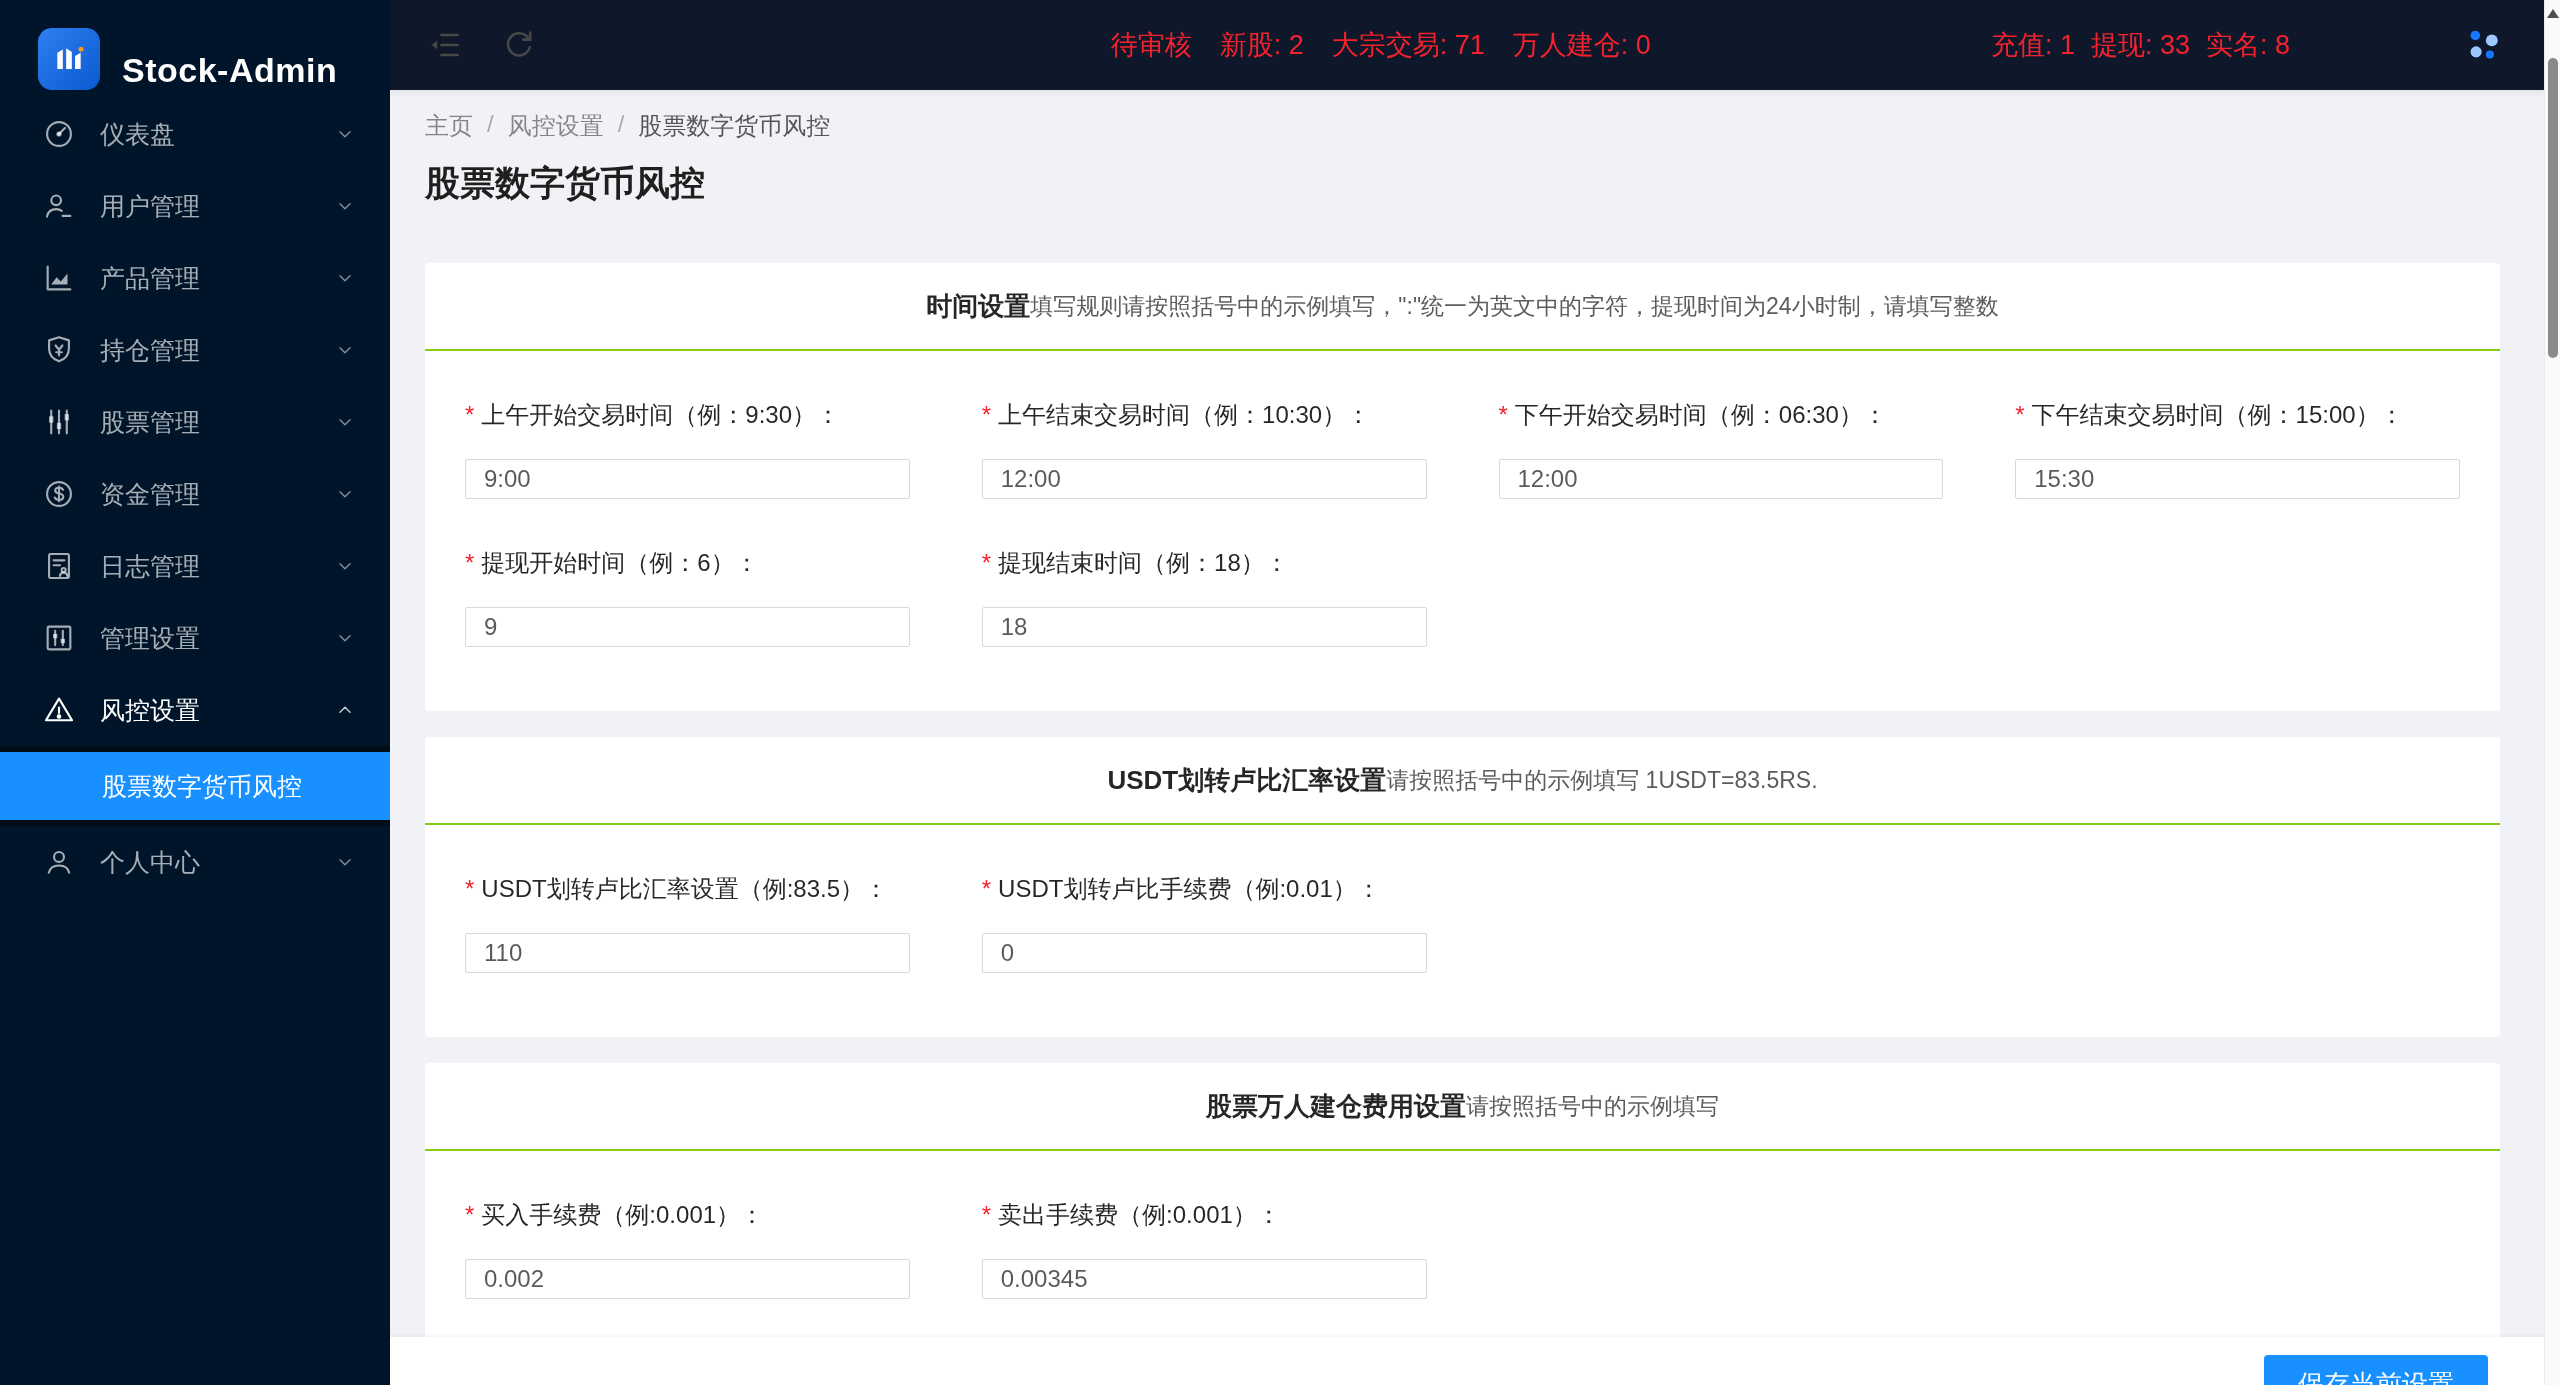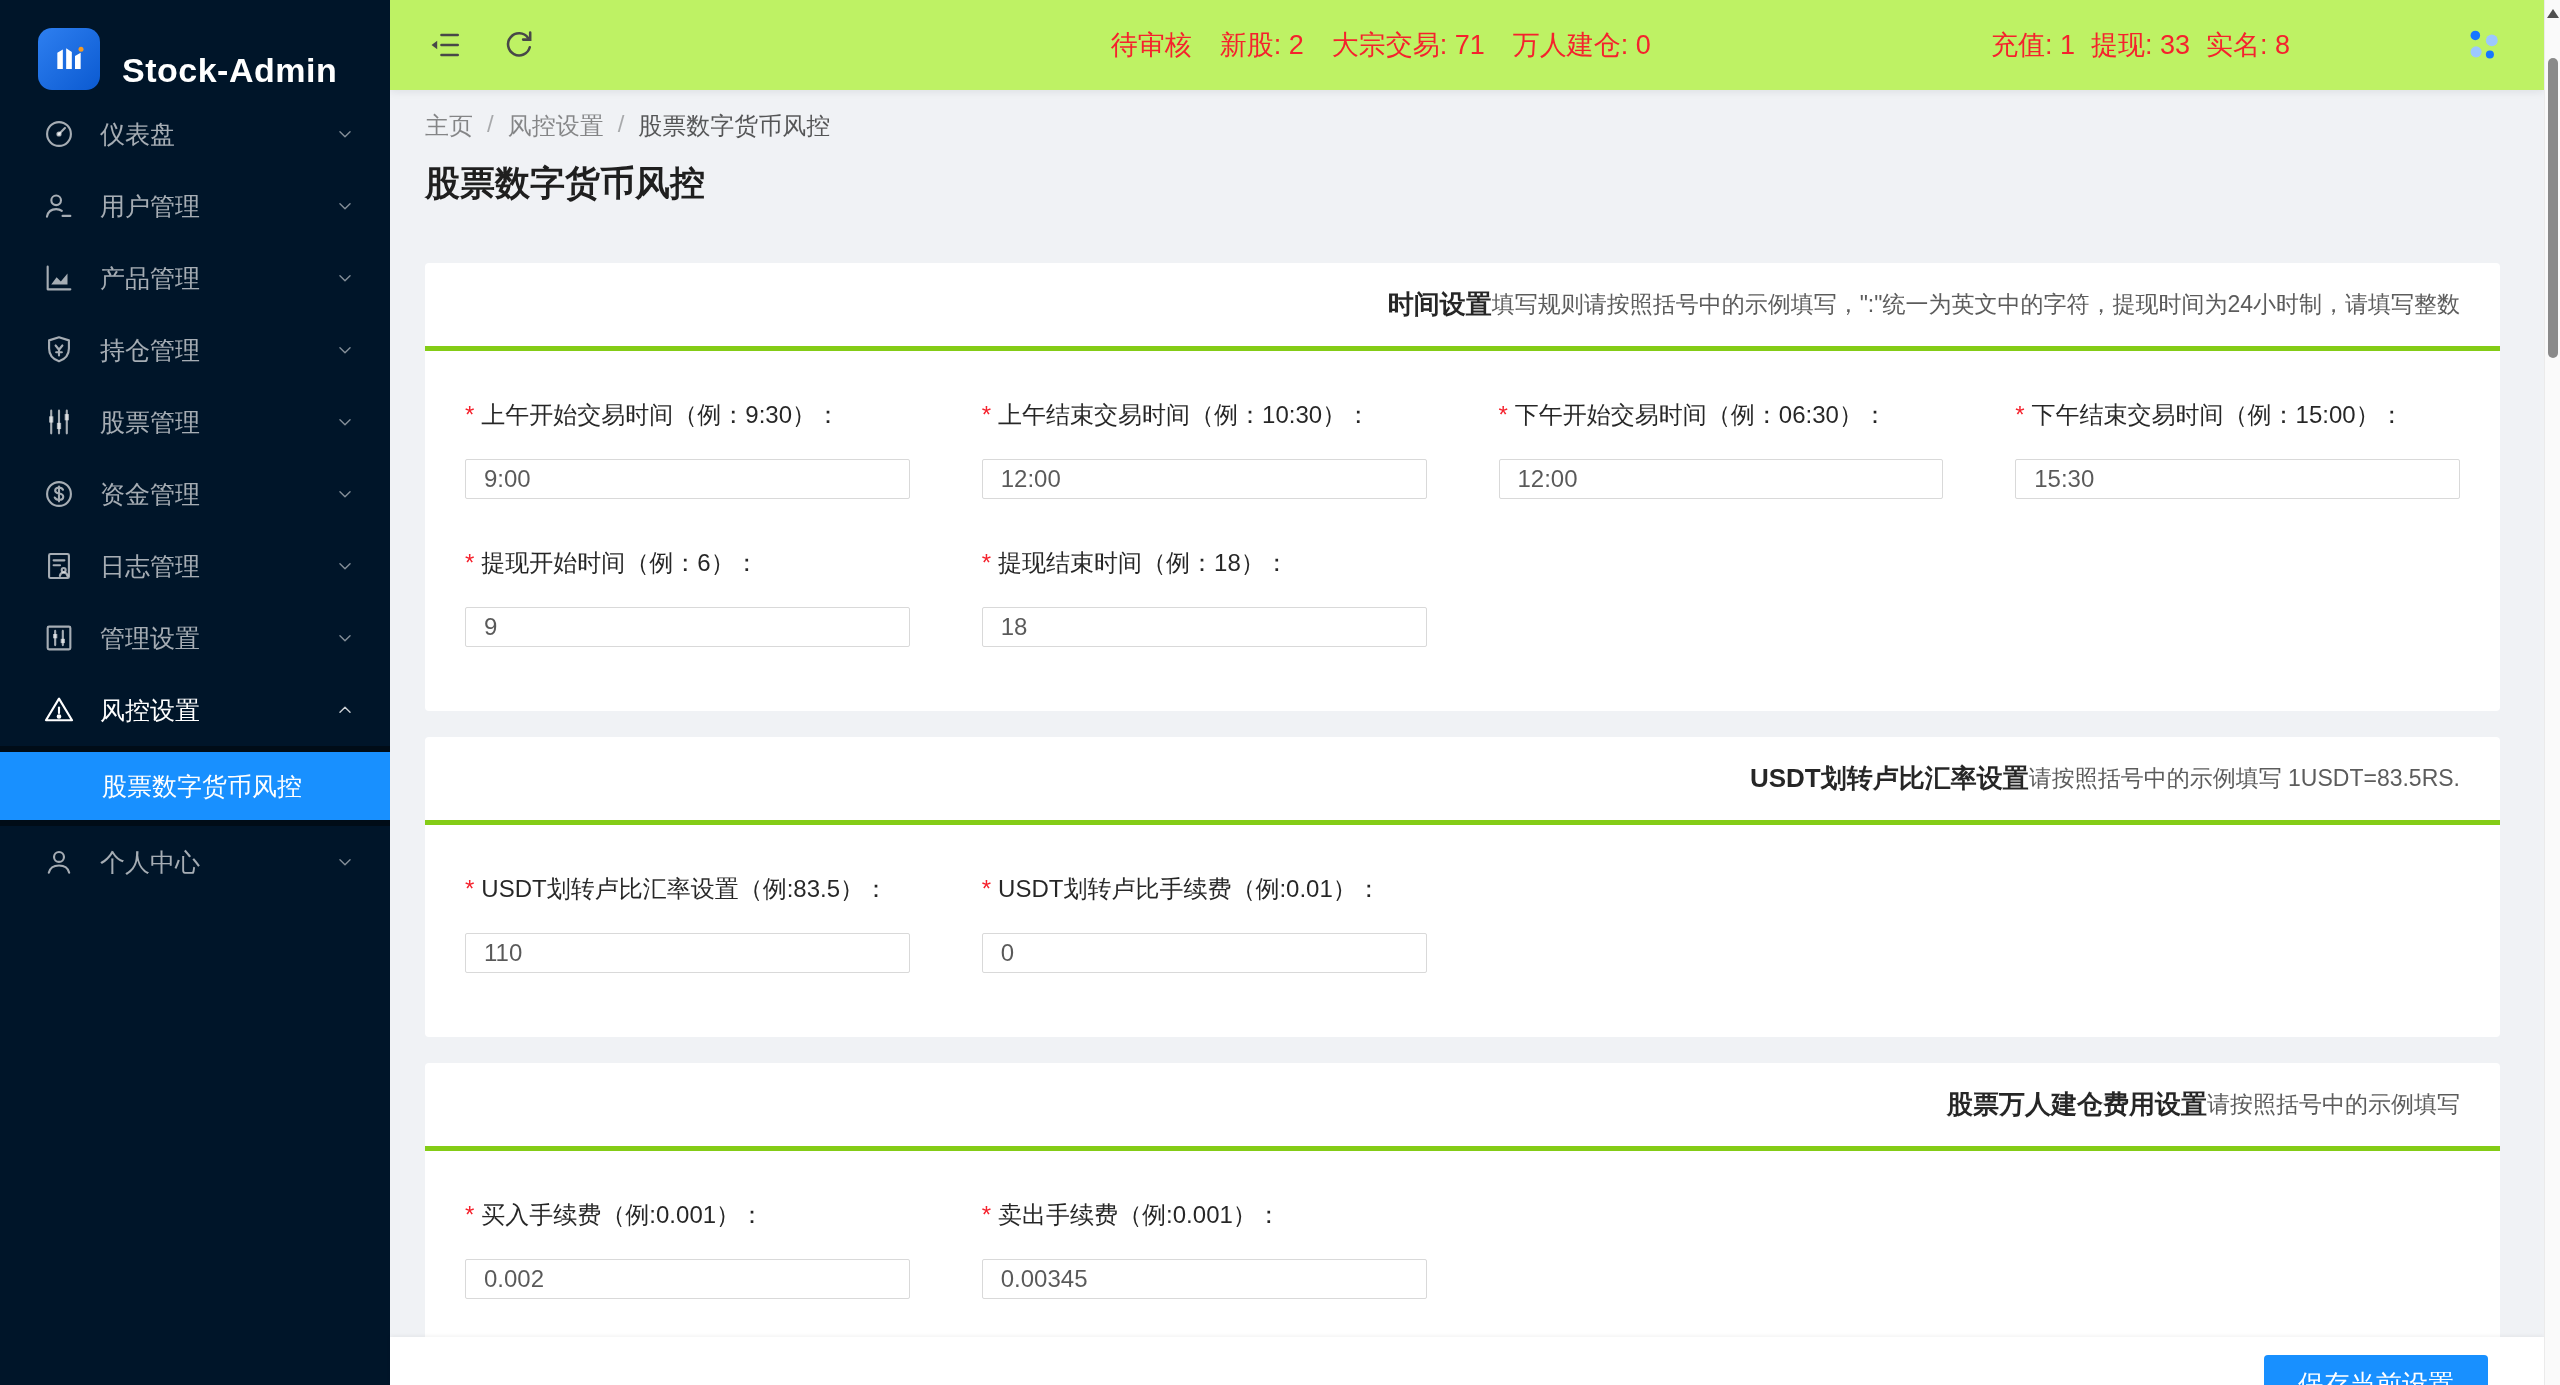--- a/index.html
+++ b/index.html
@@ -23,40 +23,40 @@
   .mi-icon { width:34px; height:34px; margin-right:24px; display:flex; align-items:center; }
   .mi-icon svg { width:34px; height:34px; }
   .mi-label { flex:1; }
   .mi-chevron { width:22px; height:22px; display:flex; align-items:center; opacity:.8; }
   .mi-chevron svg { width:22px; height:22px; }
   .submenu { background:#000c17; padding:6px 0; }
   .submenu-item { height:68px; display:flex; align-items:center; padding-left:102px;
     color:rgba(255,255,255,.65); font-size:25px; cursor:pointer; white-space:nowrap; }
   .submenu-item.active { background:#1890ff; color:#fff; }
   
-  .topbar { position:fixed; left:390px; top:0; right:16px; height:90px; background:#bef264;
+  .topbar { position:fixed; left:390px; top:0; right:16px; height:90px; background:#0f172a;
     display:flex; align-items:center; padding:0 38px; box-shadow:0 2px 8px rgba(0,21,41,.08); z-index:4; }
   .tb-icon { width:34px; height:34px; margin-right:40px; color:#484848; cursor:pointer; flex:0 0 auto; }
   .tb-icon svg { width:34px; height:34px; }
   .stats-center { position:absolute; left:46%; transform:translateX(-50%);
     color:#f5222d; font-size:27px; display:flex; gap:28px; white-space:nowrap; }
   .stats-right { margin-left:auto; color:#f5222d; font-size:27px; display:flex; gap:16px; white-space:nowrap; }
   .tb-avatar { margin-left:170px; width:46px; height:46px; cursor:pointer; flex:0 0 auto; }
   .tb-avatar svg { width:46px; height:46px; }
   
   .content { position:absolute; left:390px; top:90px; right:16px; bottom:0;
     background:#f0f2f5; padding:20px 44px 0 35px; overflow:hidden; }
   .breadcrumb { font-size:24px; color:rgba(0,0,0,.45); display:flex; gap:14px; align-items:flex-start; }
   .bc-item.last { color:rgba(0,0,0,.65); }
   .bc-sep { color:rgba(0,0,0,.3); }
   .page-title { margin:18px 0 0 0; font-size:35px; font-weight:700; color:#1f1f1f; }
   #cards { margin-top:56px; display:flex; flex-direction:column; gap:26px; }
   .card { background:#fff; border-radius:4px; }
-  .card-head { height:88px; display:flex; align-items:center; justify-content:flex-end;
-    padding:0 40px; border-bottom:5px solid #84cc16; }
+  .card-head { height:88px; display:flex; align-items:center; justify-content:center;
+    padding:0 40px; border-bottom:2px solid #84cc16; }
   .card-title { margin:0; font-size:26px; font-weight:600; color:rgba(0,0,0,.85); white-space:nowrap; }
   .card-hint { font-size:23px; color:#5c5c5c; white-space:nowrap; }
   .card-body { padding:48px 40px 64px; display:grid; grid-template-columns:repeat(4,1fr);
     column-gap:72px; row-gap:48px; }
   .field { display:flex; flex-direction:column; }
   .field-label { display:flex; align-items:flex-start; font-size:24px; color:rgba(0,0,0,.85); white-space:nowrap; }
   .field-label::before { content:"*"; color:#f5222d; margin-right:7px; font-size:24px; line-height:1.3; }
   .field-input { margin-top:28px; width:100%; height:40px; border:1px solid #d9d9d9; border-radius:2px;
     padding:0 18px; font-size:24px; color:rgba(0,0,0,.65); background:#fff; outline:none; font-family:inherit; }
   

